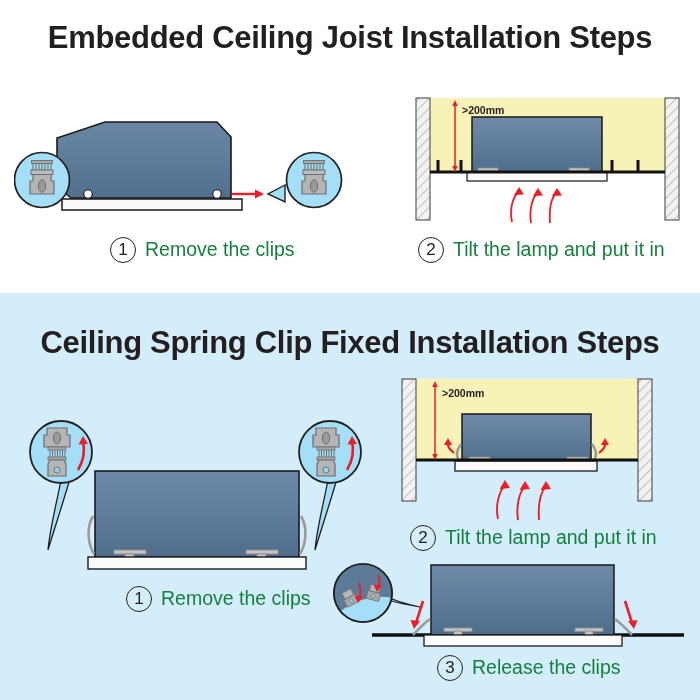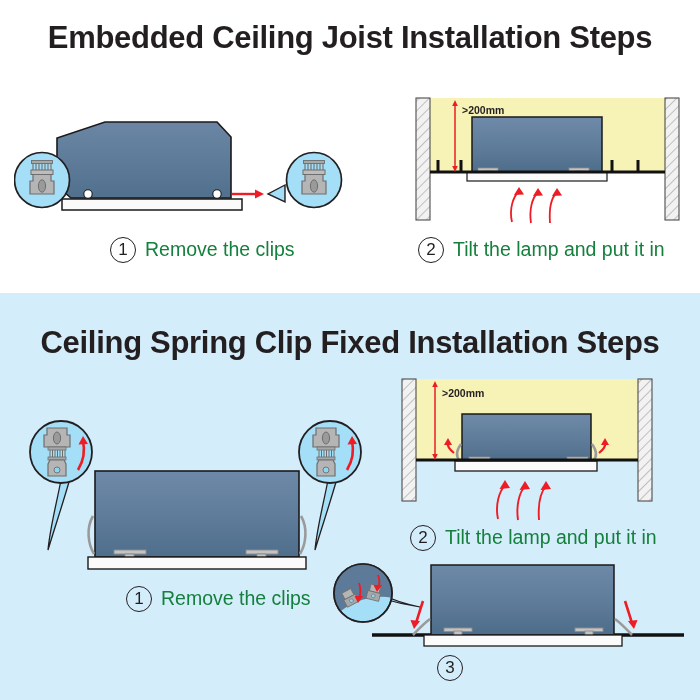--- a/index.html
+++ b/index.html
@@ -391,15 +391,16 @@
         </g>
         <g stroke="#ee1c24" fill="#ee1c24">
           <path d="M50,20 C52,25 52,29 50,33" fill="none" stroke-width="1.9"></path>
           <polygon points="49,37 54,30 45.5,30" stroke="none"></polygon>
         </g>
       </g>
     </svg>
 
     <div class="step-caption" style="left:437px;top:362px;">
       <div class="step-num">3</div>
+      <div class="step-text">Release the clips</div>
     </div>
   </div>
 </div>
 
 </body></html>

